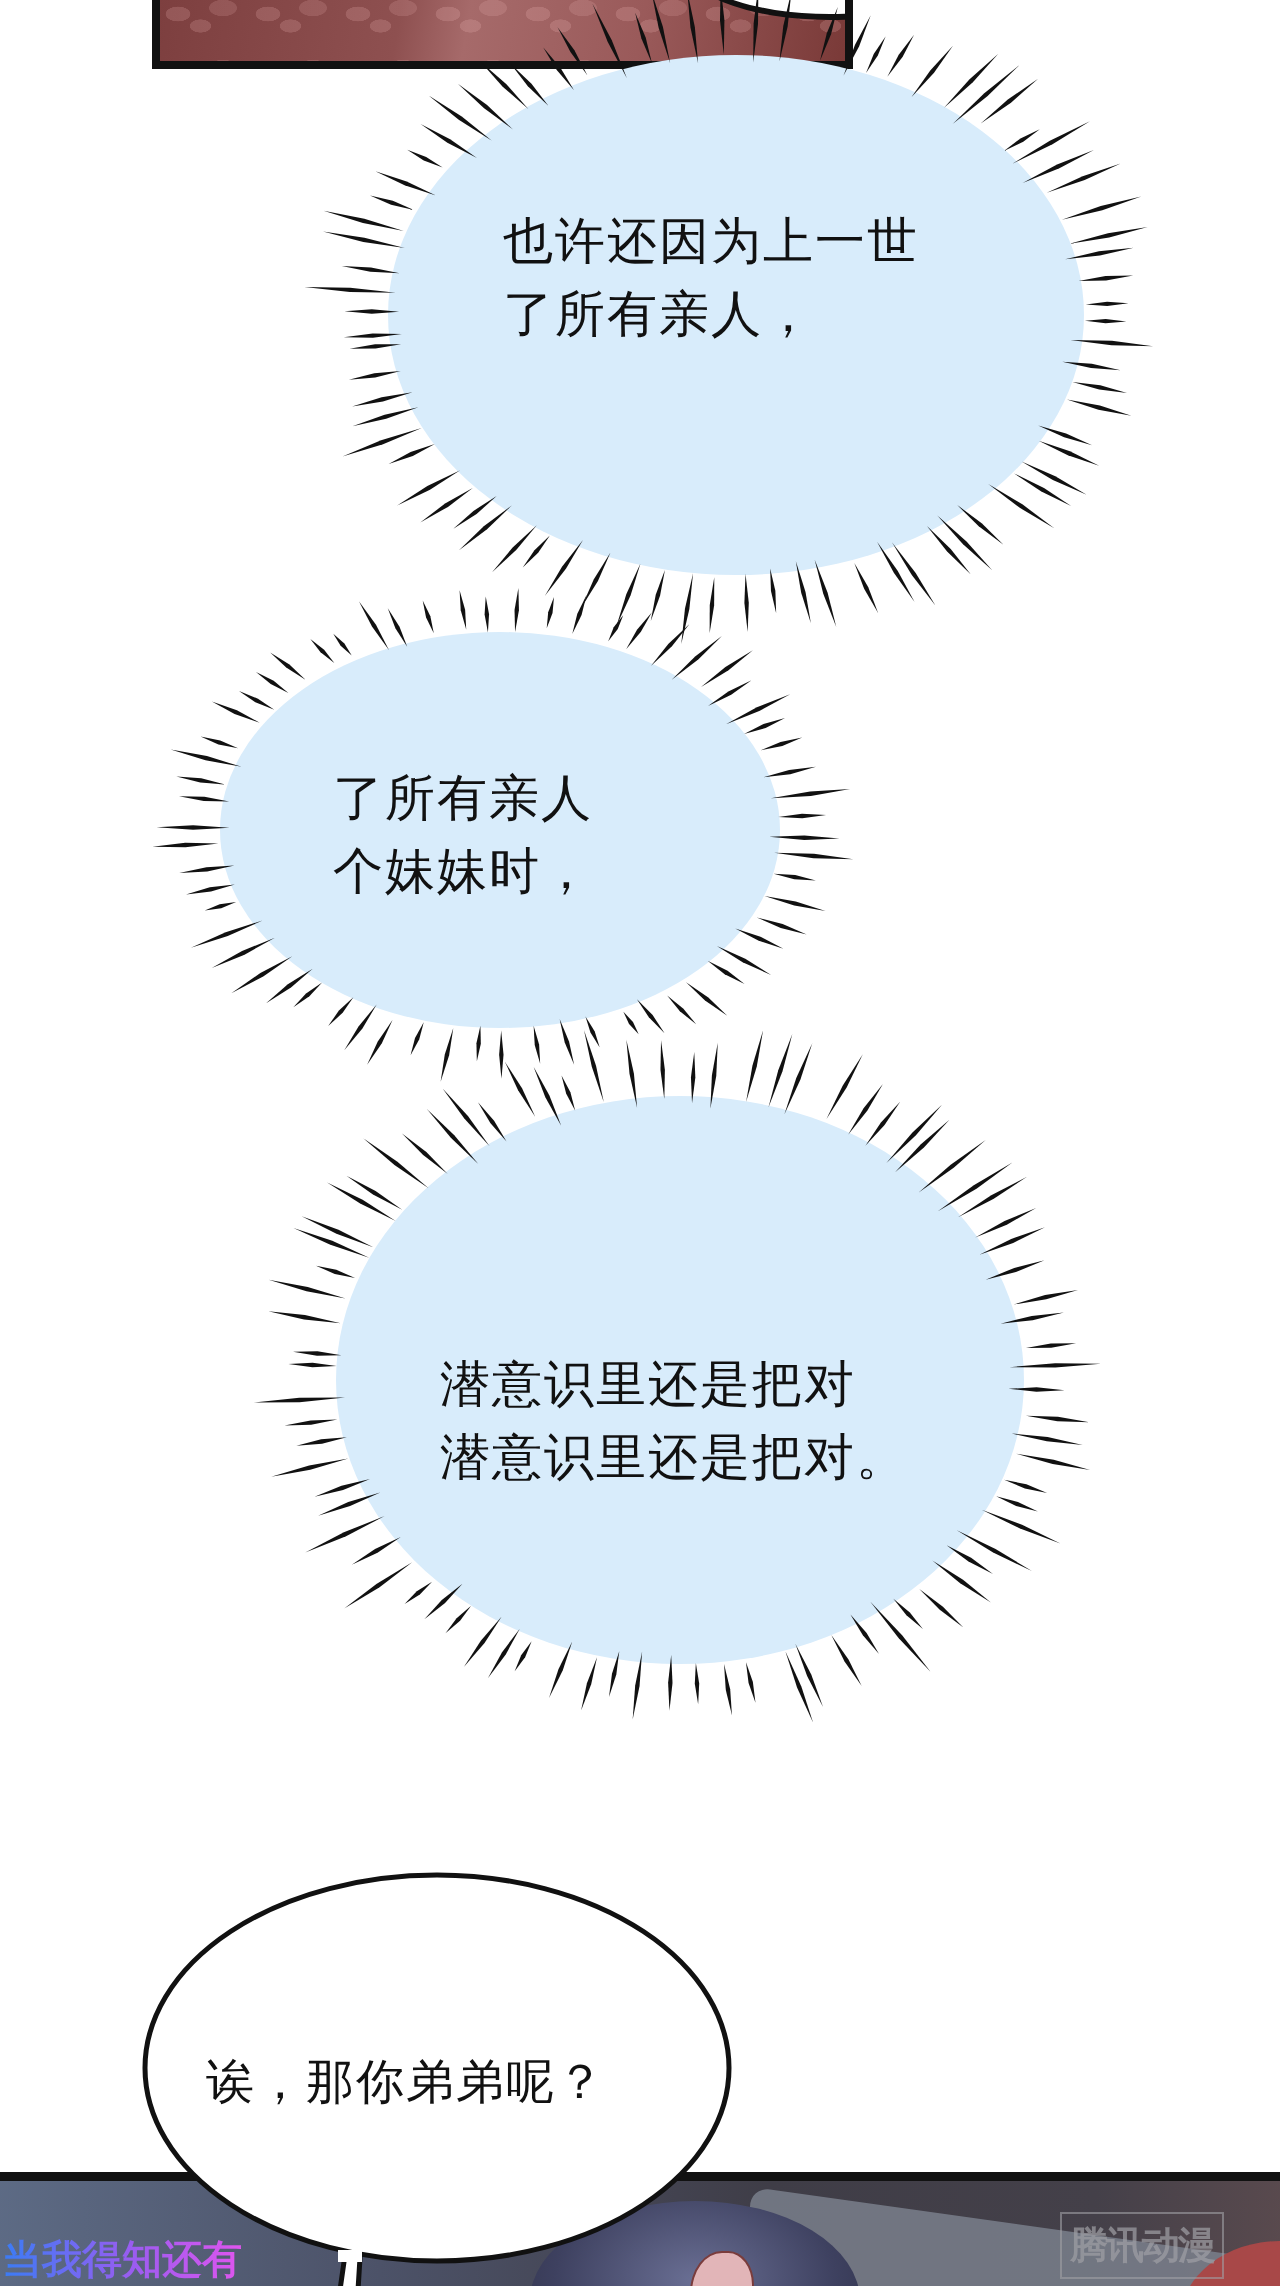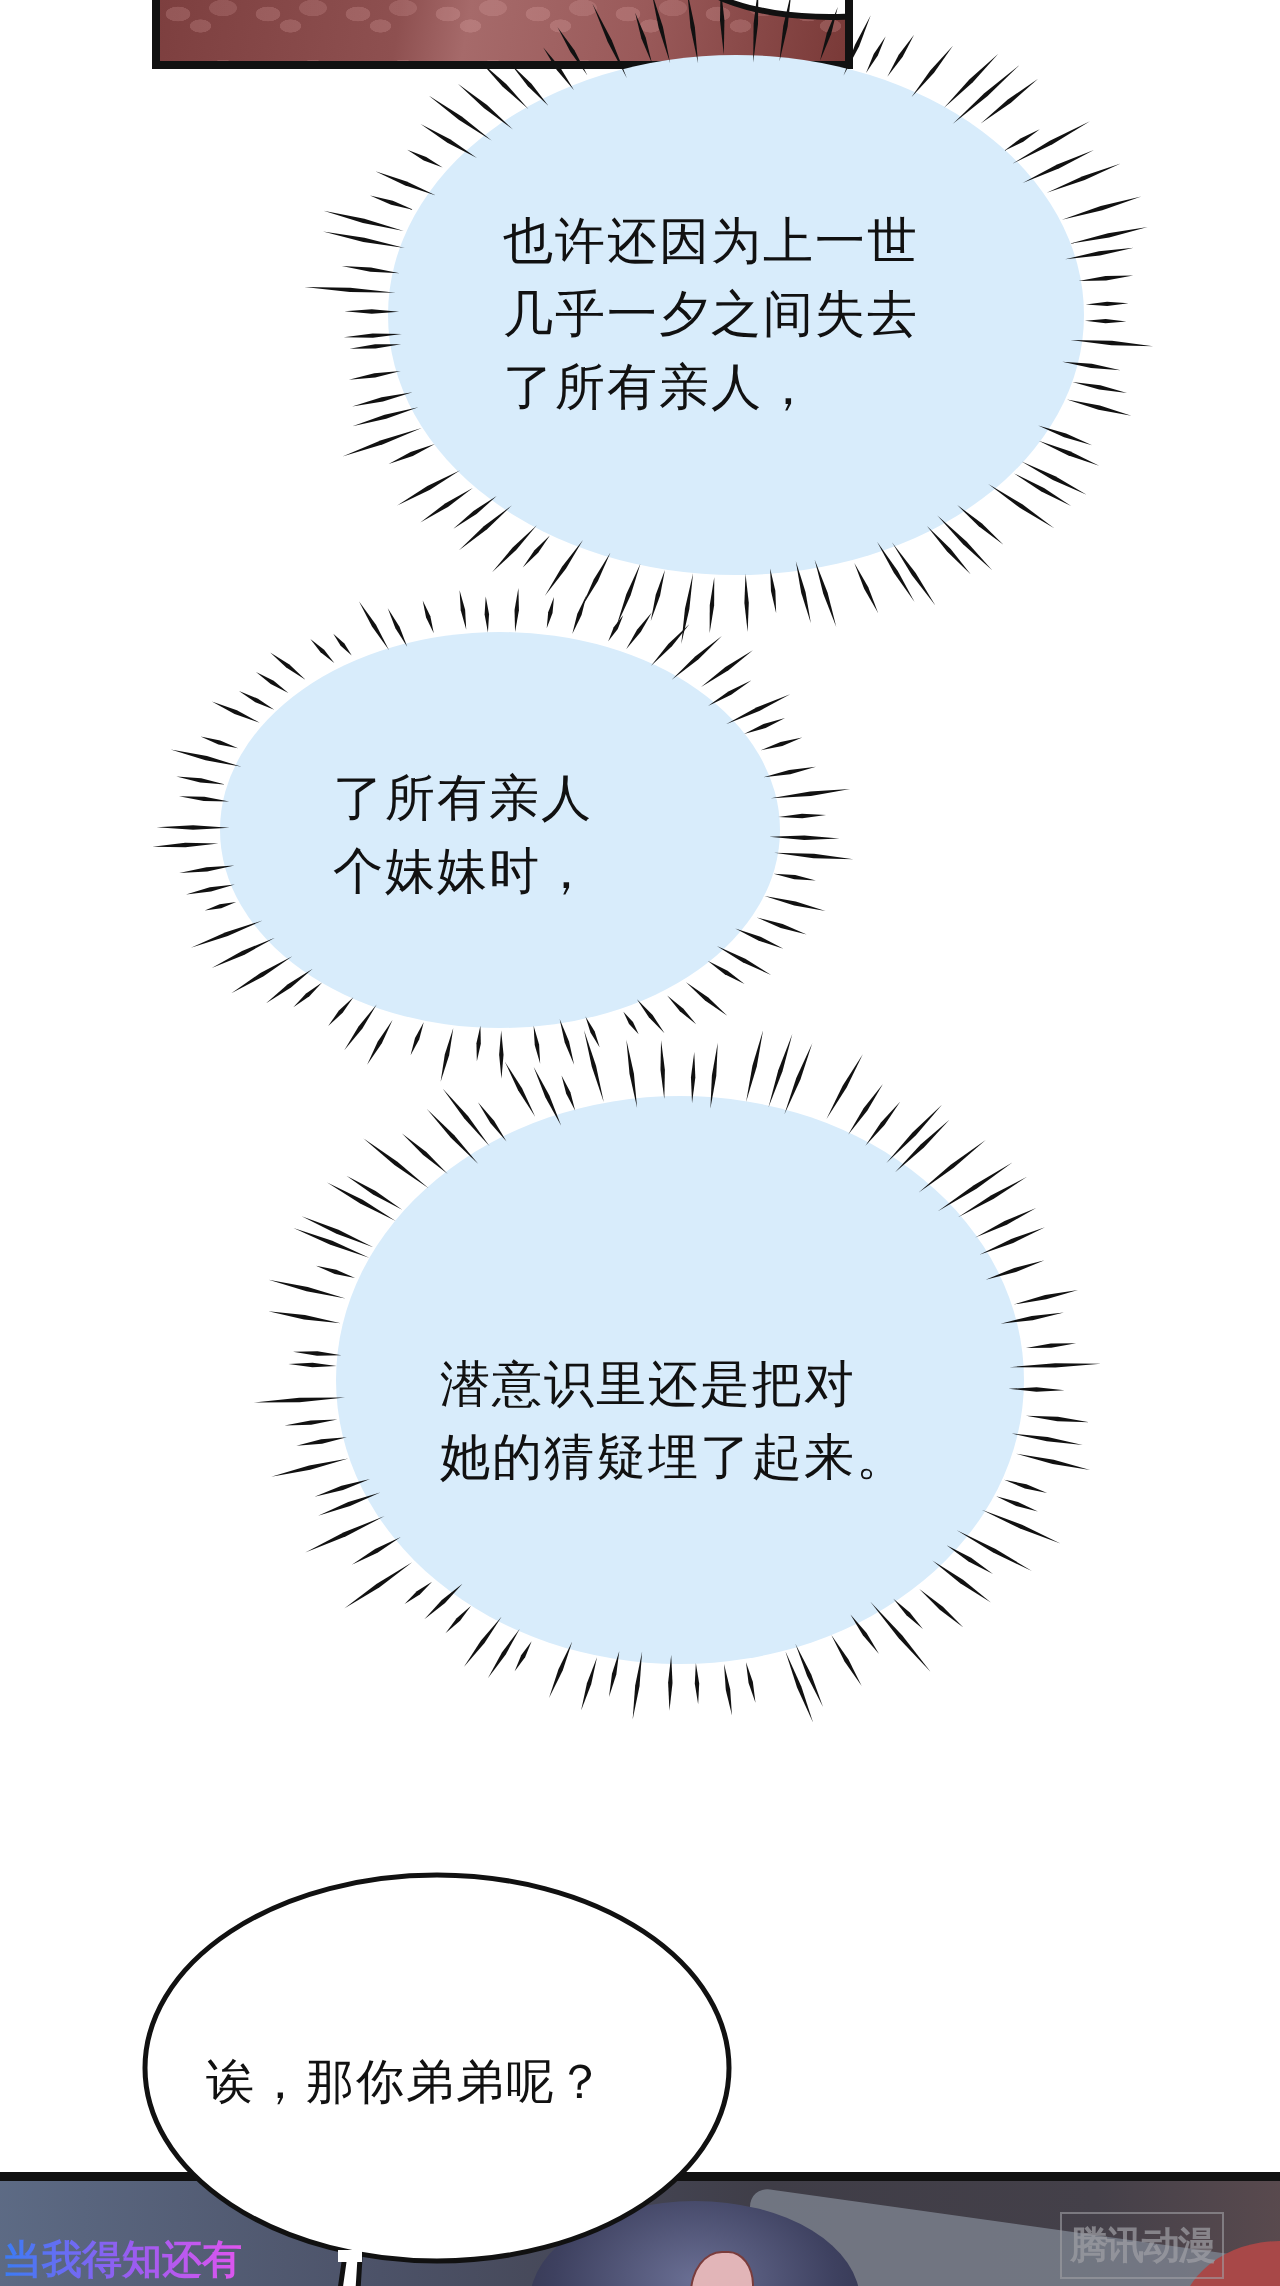--- a/index.html
+++ b/index.html
@@ -267,32 +267,31 @@
       <path d="M985.6135048259841,1279.6285010096337 L1015.8811872058525,1271.9994017477002 L1044.532408158005,1260.2779862158889 L1014.2647257781366,1267.9070854778224 Z" fill="#111111"></path>
       <path d="M1013.4090739868708,1304.555891237234 L1046.2879131940047,1299.3695553323278 L1078.0113224542224,1289.9376356468597 L1045.1324832470884,1295.1239715517659 Z" fill="#111111"></path>
       <path d="M1000.5481600892572,1323.628111779096 L1032.6737635178938,1320.2109168079508 L1063.8888730903618,1312.488956925933 L1031.7632696617252,1315.9061518970782 Z" fill="#111111"></path>
       <path d="M1025.9661377194795,1347.9005782727988 L1051.2673439192927,1347.762148746159 L1076.0805866292944,1343.2508606998992 L1050.779380429481,1343.389290226539 Z" fill="#111111"></path>
       <path d="M1009.488075998632,1367.1845392888254 L1055.302111445962,1367.6041946259381 L1100.9105432425472,1363.6286563224023 L1055.0965077952173,1363.2090009852893 Z" fill="#111111"></path>
     </g>
 </svg>
 
 <div class="text-block" style="left:503px; top:205px;">
   <div>也许还因为上一世</div>
-  <div>几乎一夕之间失去</div>
   <div>了所有亲人，</div>
 </div>
 
 <div class="text-block" style="left:333px; top:762px;">
   <div>了所有亲人</div>
   <div>个妹妹时，</div>
 </div>
 
 <div class="text-block" style="left:440px; top:1304px;margin-top:44px;">
   <div>潜意识里还是把对</div>
-  <div>她的猜疑埋了起来。</div>
+  <div>潜意识里还是把对。</div>
 </div>
 
 <div class="panel-bottom">
   <div class="floor"></div>
   <div class="hair"></div>
   <div class="ear"></div>
   <div class="red"></div>
 </div>
 
 <svg class="layer" width="1280" height="2286" style="pointer-events:none;">

